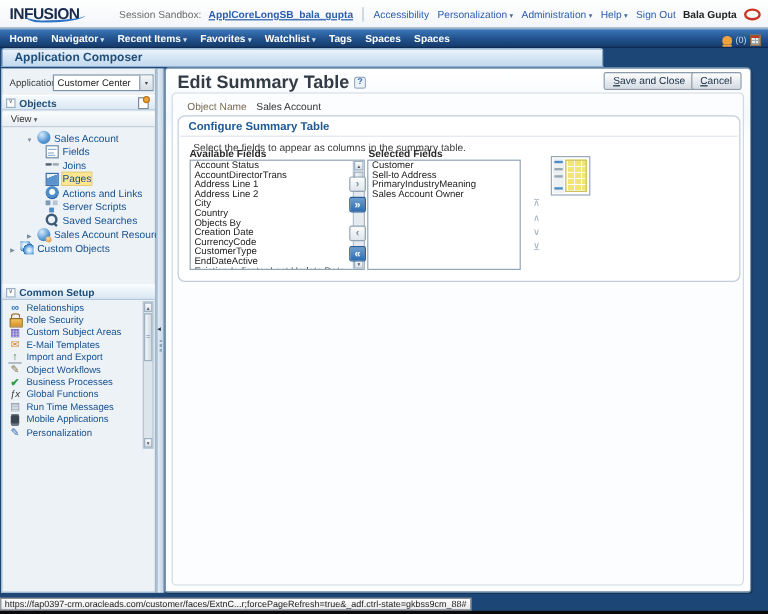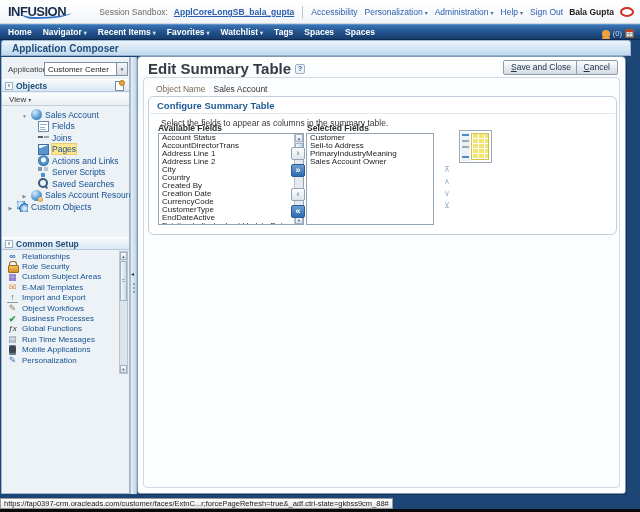--- a/index.html
+++ b/index.html
@@ -38,21 +38,21 @@
   .bell { width:8px; height:7px; background:#f0a23c; border-radius:50% 50% 2px 2px; position:relative; }
   .bell::after { content:""; position:absolute; bottom:-2px; left:0px; width:8px; height:2px;
     background:#f0a23c; border-radius:1px; }
   .notif-count { font-size:7.5px; color:#c9d6e4; }
   .cal { width:9px; height:9px; border:1px solid #8a5a30; background:
     linear-gradient(#c0392b 0 2px, transparent 2px),
     repeating-linear-gradient(90deg,#9aa 0 1px, transparent 1px 3px),
     repeating-linear-gradient(#9aa 0 1px, transparent 1px 3px), #e8eaec; }
 
   
-  .titlebar { position:absolute; left:1px; top:40px; width:630px; height:16px;
+  .titlebar { position:absolute; left:1px; top:40px; width:502px; height:16px;
     background:linear-gradient(#eaf3fb,#c2d9ee); border:1px solid #9db9d4; border-bottom:1px solid #8fb0d0;
     border-radius:3px 3px 0 0; display:flex; align-items:center; }
   .titlebar span { margin-left:10px; font-size:10px; font-weight:bold; color:#1f4e79; }
 
   
   .sidebar { position:absolute; left:1px; top:57px; width:129px; height:437px;
     background:#edf2f7; border:1px solid #9fb6cb; border-top:none; }
   .app-row { position:absolute; left:0; top:5px; width:100%; height:15px;
     display:flex; align-items:center; font-size:8px; color:#3b3b3b; }
   .app-row .lbl { margin-left:6px; }
@@ -491,21 +491,21 @@
         <div class="flabel avail-label">Available Fields</div>
         <div class="listbox avail-list">
           <div>
 
           <div class="lrow">Account Status</div>
               <div class="lrow">AccountDirectorTrans</div>
               <div class="lrow">Address Line 1</div>
               <div class="lrow">Address Line 2</div>
               <div class="lrow">City</div>
               <div class="lrow">Country</div>
-              <div class="lrow">Created By</div>
+              <div class="lrow">Objects By</div>
               <div class="lrow">Creation Date</div>
               <div class="lrow">CurrencyCode</div>
               <div class="lrow">CustomerType</div>
               <div class="lrow">EndDateActive</div>
               <div class="lrow">Existing Indicator Last Update Date</div>
             </div>
           <div class="list-scroll">
             <span class="ls-arrow up"></span>
             <span class="ls-thumb"></span>
             <span class="ls-arrow down"></span>

